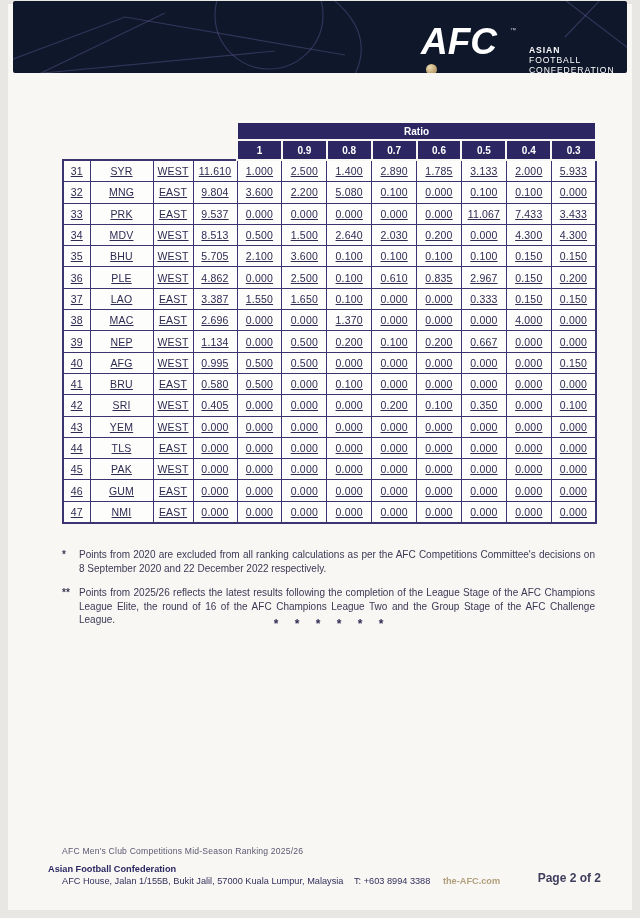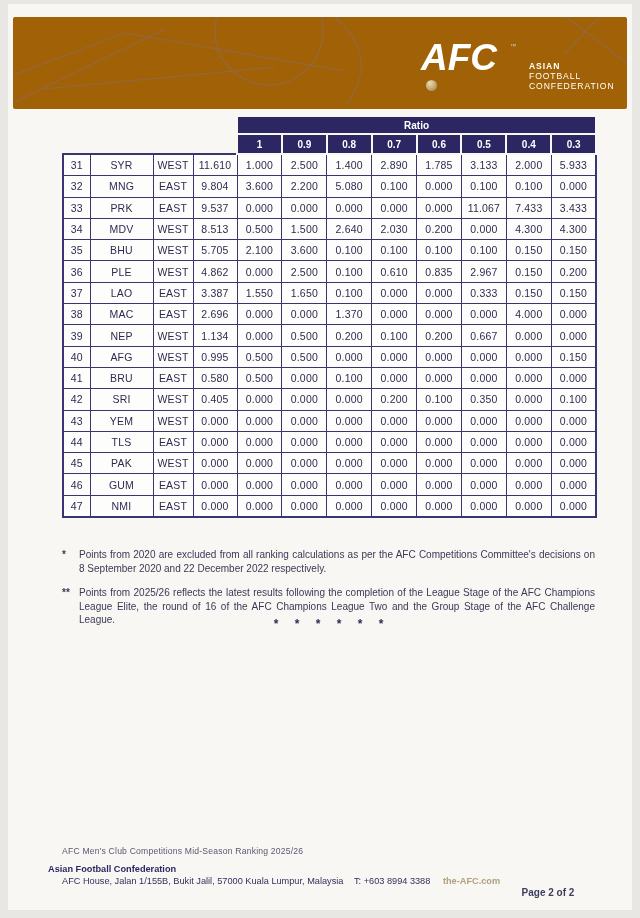--- a/index.html
+++ b/index.html
@@ -4,33 +4,33 @@
 <style>
   html,body{margin:0;padding:0;background:#d8d7d4;}
   #canvas{
     position:relative;width:640px;height:918px;margin:0 auto;
     background:#e8e7e4;overflow:hidden;
     font-family:"Liberation Sans", sans-serif;
     -webkit-font-smoothing:antialiased;
   }
   .page-sheet{position:absolute;left:8px;top:4px;right:8px;bottom:8px;background:#f8f7f4;}
   
-  .banner{position:absolute;left:13px;top:17px;width:614px;height:92px;background:#a16207;border-radius:2px;overflow:hidden;}
+  .banner{position:absolute;left:13px;top:1px;width:614px;height:72px;background:#0f172a;border-radius:2px;overflow:hidden;}
   .banner svg{position:absolute;inset:0;}
   .afc-logo{position:absolute;left:408px;top:22px;color:#ffffff;font-size:37px;font-weight:800;font-style:italic;letter-spacing:0px;line-height:1;}
   .afc-tm{position:absolute;left:497px;top:26px;color:#cfcde4;font-size:6px;font-style:normal;font-weight:400;}
   .afc-ball{position:absolute;left:413px;top:63px;width:11px;height:11px;border-radius:50%;
     background:radial-gradient(circle at 35% 30%, #ecdcb4, #b3935f 75%);}
   .org-lines{position:absolute;left:516px;top:44px;color:#ffffff;font-size:8.6px;letter-spacing:.9px;line-height:10px;}
   .org-lines .b{font-weight:700;}
   
   table.rank-table{
-    position:absolute;left:62px;top:115px;width:533px;
+    position:absolute;left:62px;top:121px;width:533px;
     border-collapse:collapse;table-layout:fixed;
-    font-size:10.5px;color:#2e2b52;
+    font-size:10.5px;color:#2e2b52;text-decoration:underline;
   }
   table.rank-table th, table.rank-table td{padding:0;text-align:center;vertical-align:middle;overflow:hidden;}
   th.hd{background:#2c2663;color:#ffffff;font-weight:700;border:2px solid #f8f7f4;}
   tr.row-ratio-title th{height:16px;font-size:10px;}
   tr.row-ratio-vals th{height:18px;font-size:10px;}
   tr.row-main-head th{height:30px;font-size:9.6px;line-height:10.5px;}
   td.ghost{border:none;background:transparent;}
   tbody td{background:#fdfdfc;border:1.5px solid #3a3470;height:20.3px;letter-spacing:.2px;}
   tbody tr:first-child td{border-top:2.5px solid #3a3470;margin-top:16px;}
   tbody tr:last-child td{border-bottom:2.5px solid #3a3470;}
@@ -42,22 +42,22 @@
   .fn-marker{width:17px;flex:0 0 17px;font-weight:700;}
   .fn-text{flex:1;text-align:justify;}
   .separator{position:absolute;left:62px;top:617px;width:533px;text-align:center;
     font-size:12px;font-weight:700;color:#2e2b52;word-spacing:13px;}
   
   .doc-title{position:absolute;left:62px;top:846px;font-size:8.6px;color:#5a5870;letter-spacing:.2px;}
   .footer-org{position:absolute;left:48px;top:864px;font-size:9.2px;font-weight:700;color:#2b2861;}
   .footer-addr{position:absolute;left:62px;top:876px;font-size:9.2px;color:#33305c;}
   .footer-addr .phone{margin-left:8px;}
   .footer-addr .site{margin-left:10px;color:#b2a07c;font-weight:700;cursor:pointer;}
-  .page-num{position:absolute;left:495px;top:871px;width:106px;text-align:center;
-    font-size:10px;font-weight:700;color:#3f3d5c;margin-top:16px;}
+  .page-num{position:absolute;left:495px;top:871px;width:106px;text-align:right;
+    font-size:12px;font-weight:700;color:#3f3d5c;}
 </style>
 </head>
 <body>
 
 <div id="canvas">
   <div class="page-sheet"></div>
 
   <div class="banner">
     <svg viewBox="0 0 614 86">
       <g fill="none" stroke="#7a74bc" stroke-opacity="0.32" stroke-width="1.2">

